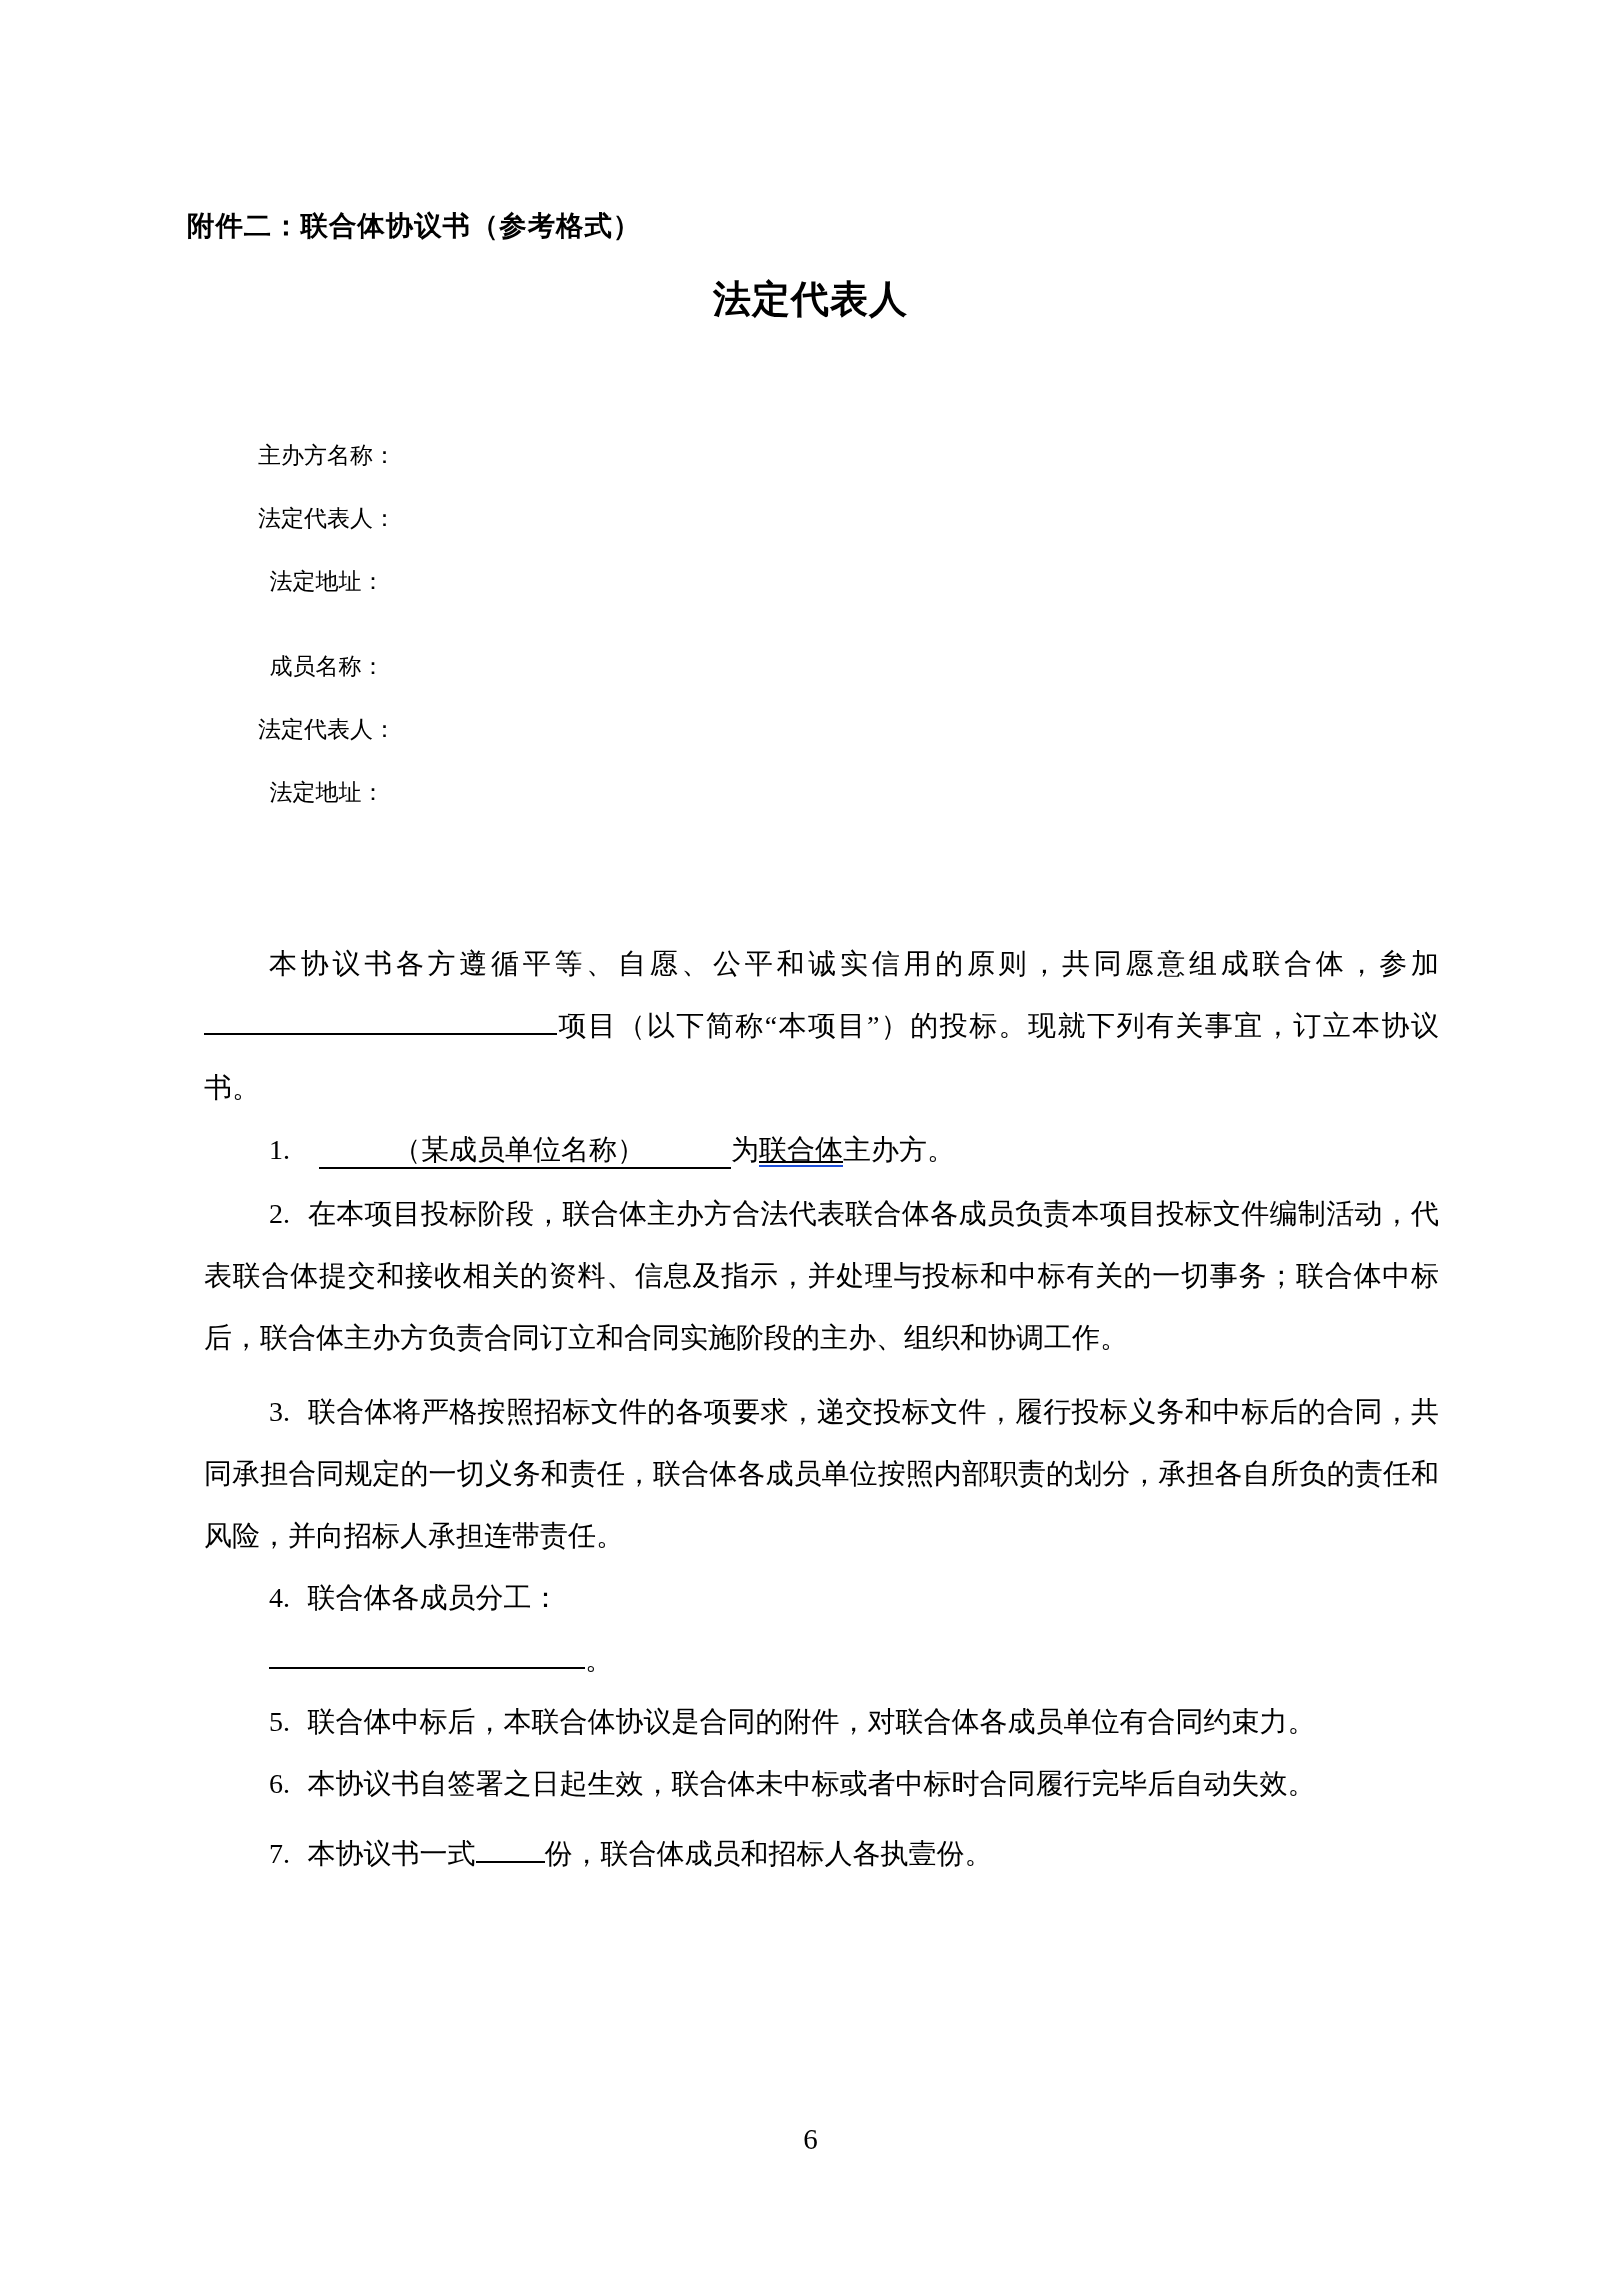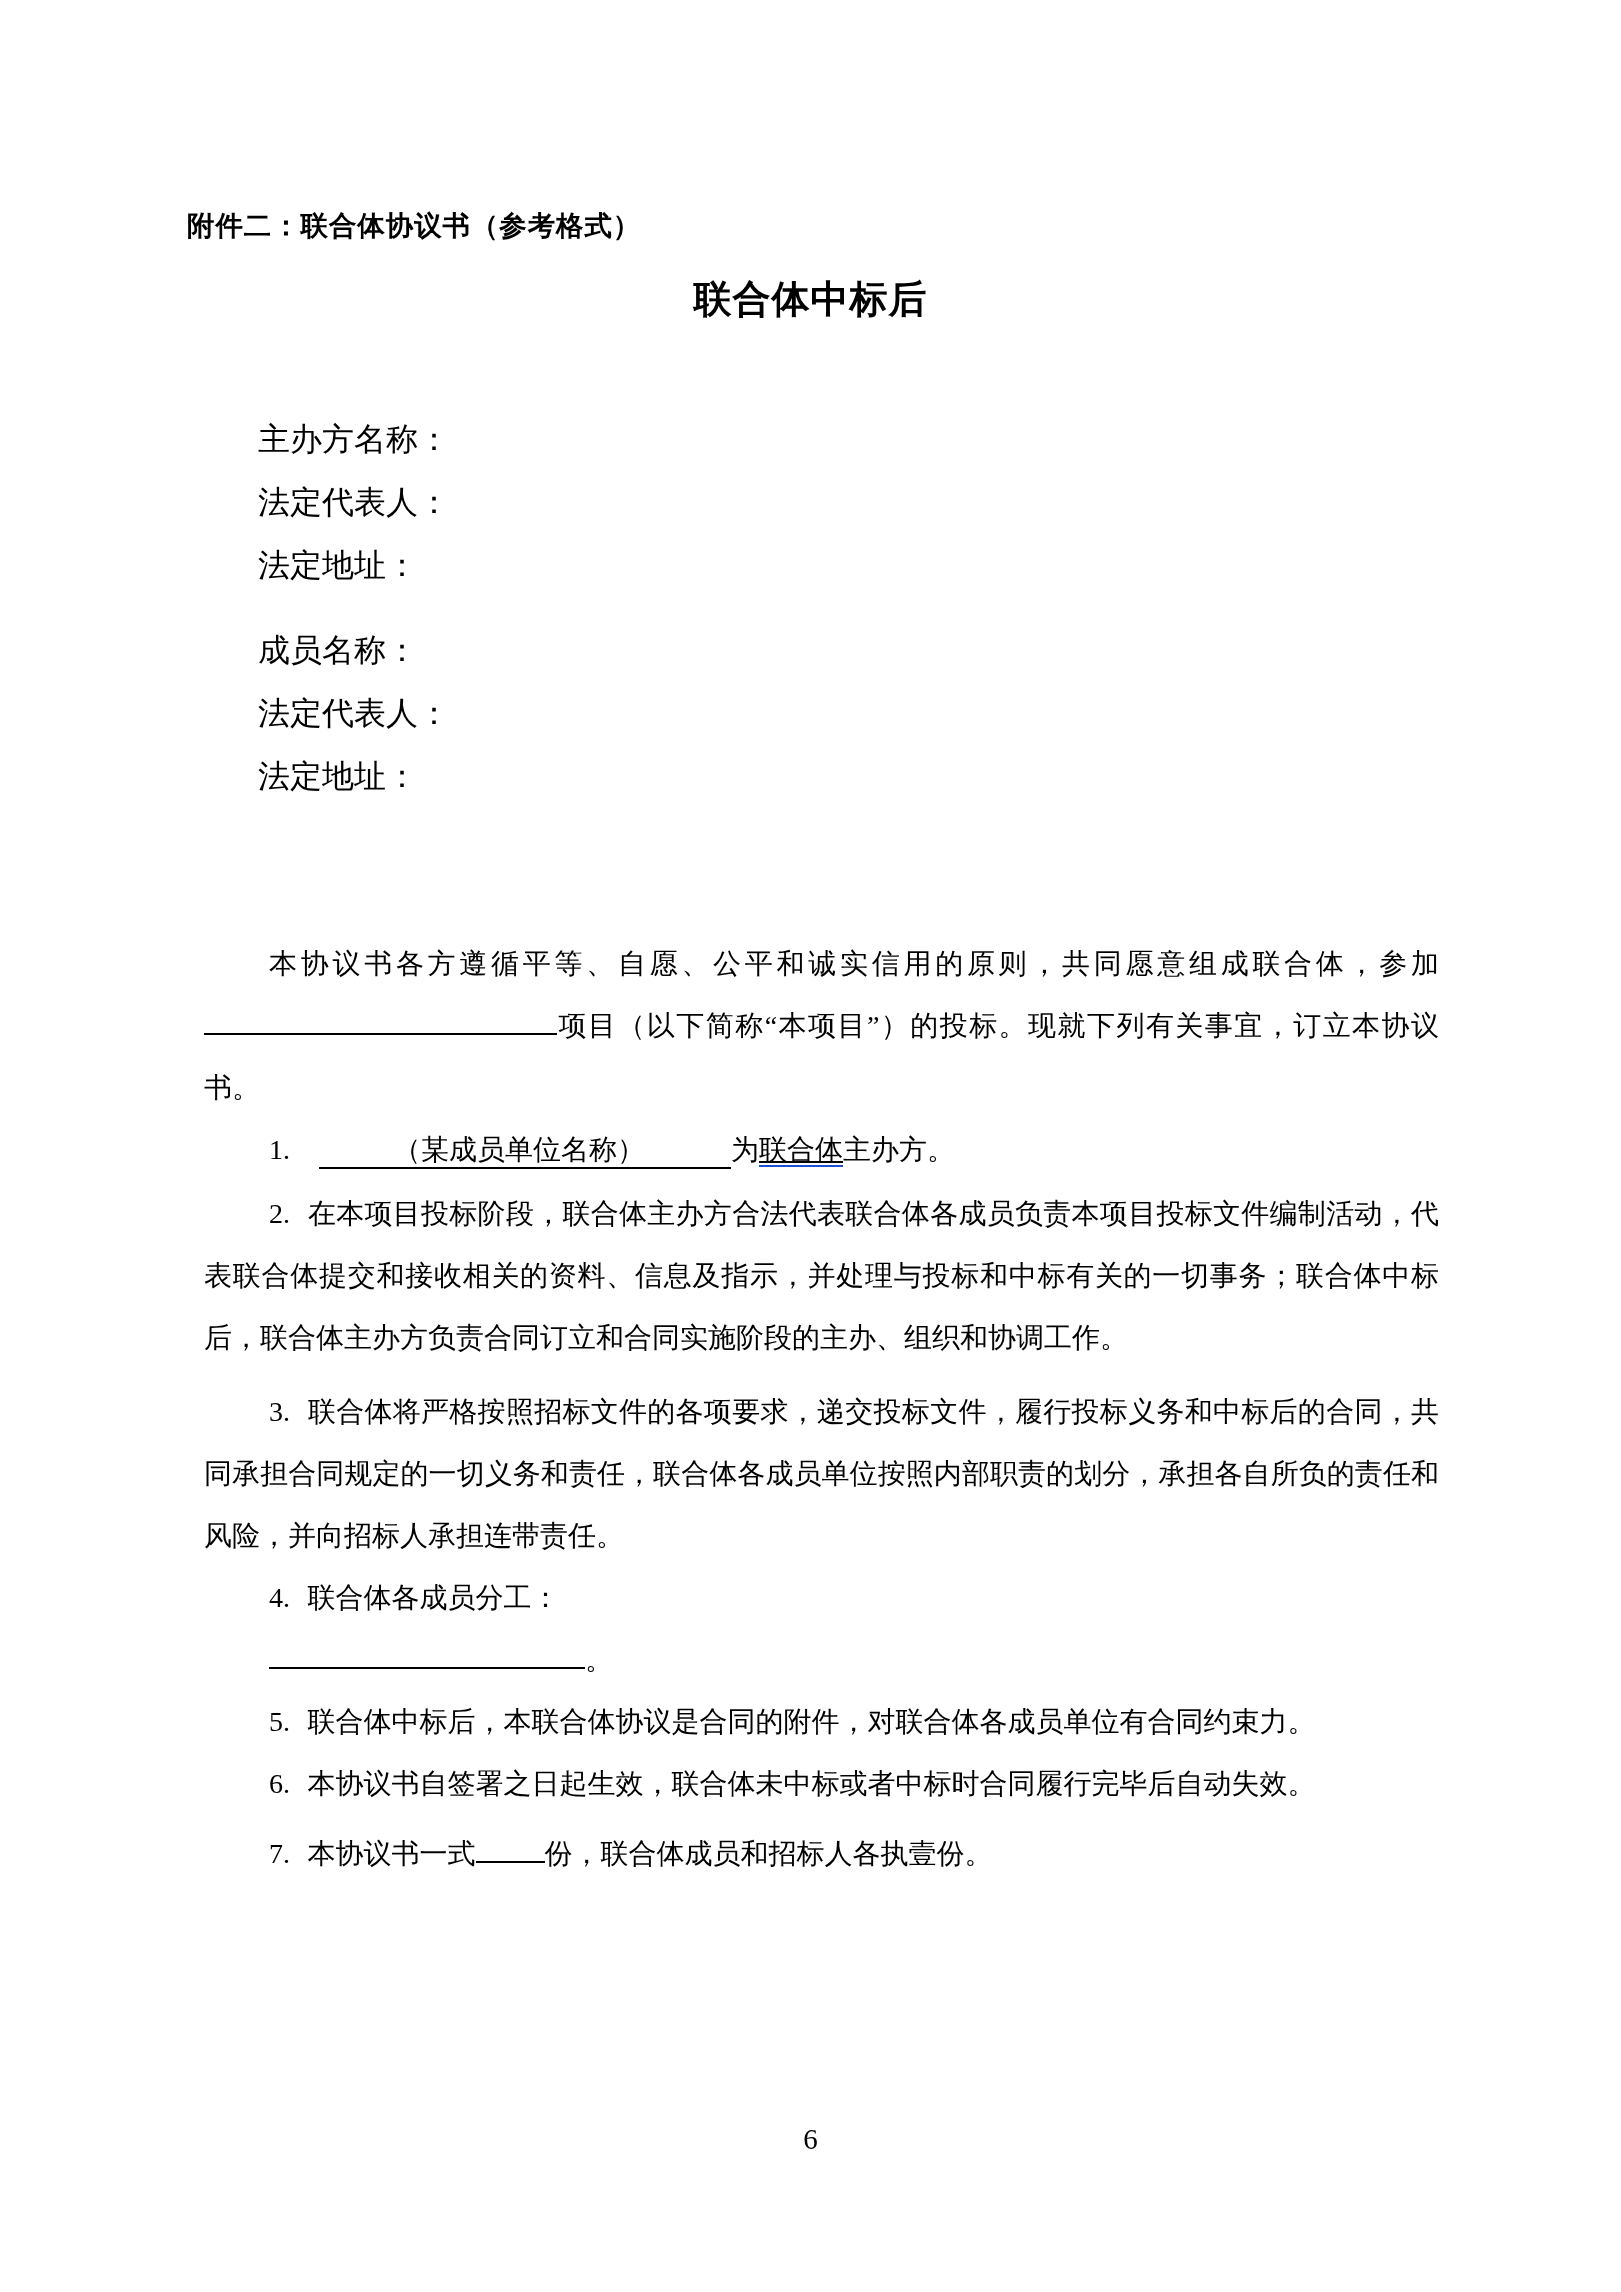--- a/index.html
+++ b/index.html
@@ -32,23 +32,24 @@
     text-align: center;
     font-family: "Liberation Sans", "DejaVu Sans", sans-serif;
     font-weight: bold;
     font-size: 38px;
     line-height: 1.2;
     letter-spacing: 1px;
   }
   .fields {
     position: absolute;
     left: 258px;
-    top: 408px;
-    font-size: 32px;
+    top: 424px;
+    font-size: 23px;
     line-height: 63px;
+    text-align: center;
   }
   .field-group.member { margin-top: 21.6px; }
   .body-text {
     position: absolute;
     left: 193px;
     top: 933px;
     width: 1235px;
     font-size: 28px;
     line-height: 62px;
     text-align: justify;
@@ -82,21 +83,21 @@
     line-height: 1.2;
   }
 </style>
 </head>
 <body>
 
 <div class="page">
 
   <div class="attachment-heading">附件二：联合体协议书（参考格式）</div>
 
-  <div class="doc-title">联合体中标后</div>
+  <div class="doc-title">法定代表人</div>
 
   <div class="fields">
     <div class="field-group host">
       <div class="field-line">主办方名称：</div>
       <div class="field-line">法定代表人：</div>
       <div class="field-line">法定地址：</div>
     </div>
     <div class="field-group member">
       <div class="field-line">成员名称：</div>
       <div class="field-line">法定代表人：</div>

